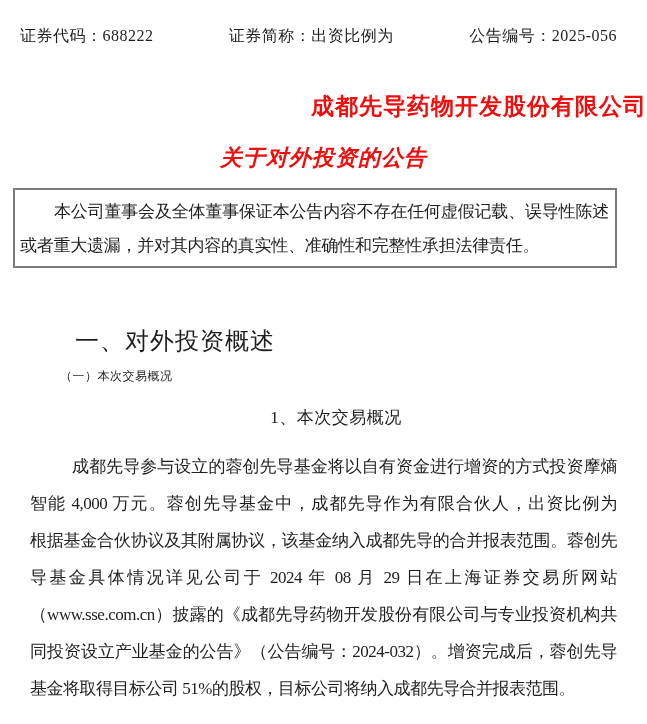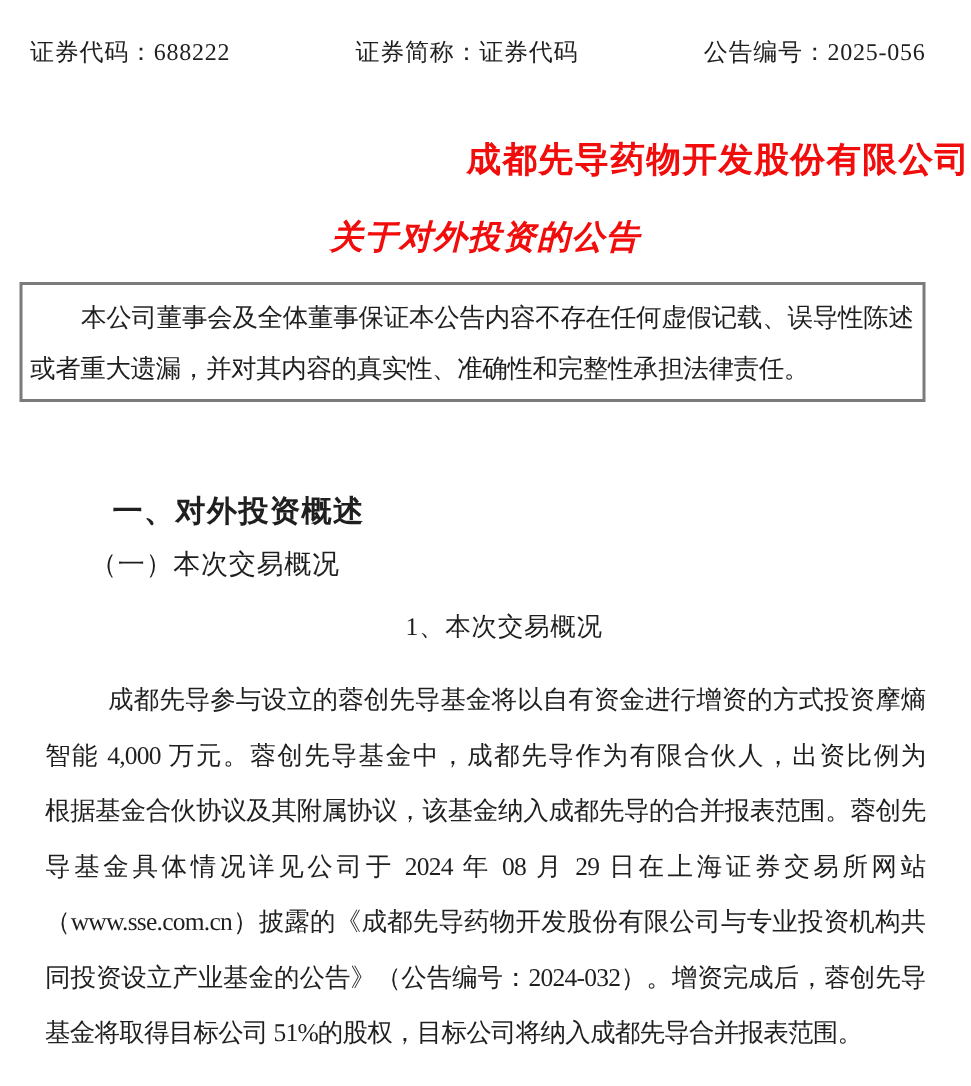--- a/index.html
+++ b/index.html
@@ -61,29 +61,29 @@
   }
   .disclaimer-box .line.first {
     text-indent: 34px;
     text-align: justify;
     text-align-last: justify;
   }
   
   .h1 {
     margin: 60px 30px 0 30px;
     padding-left: 45px;
-    font-weight: bold;
-    font-size: 20px;
+    font-weight: normal;
+    font-size: 24px;
     line-height: 26px;
     letter-spacing: 1px;
   }
   .h2 {
     margin: 10px 30px 0 30px;
     padding-left: 30px;
-    font-size: 18px;
+    font-size: 12px;
     line-height: 24px;
     letter-spacing: 0.5px;
   }
   .h3 {
     margin: 18px 30px 0 30px;
     padding-left: 25px;
     font-size: 17px;
     line-height: 23px;
     letter-spacing: 0.5px;
     text-align: center;
@@ -108,21 +108,21 @@
     text-align-last: left;
   }
 </style>
 </head>
 <body>
 
 <div class="page">
 
   <div class="header-row">
     <span>证券代码：688222</span>
-    <span>证券简称：证券代码</span>
+    <span>证券简称：出资比例为</span>
     <span>公告编号：2025-056</span>
   </div>
 
   <div class="title-1">成都先导药物开发股份有限公司</div>
   <div class="title-2">关于对外投资的公告</div>
 
   <div class="disclaimer-box">
     <div class="line first">本公司董事会及全体董事保证本公告内容不存在任何虚假记载、误导性陈述</div>
     <div class="line">或者重大遗漏，并对其内容的真实性、准确性和完整性承担法律责任。</div>
   </div>

